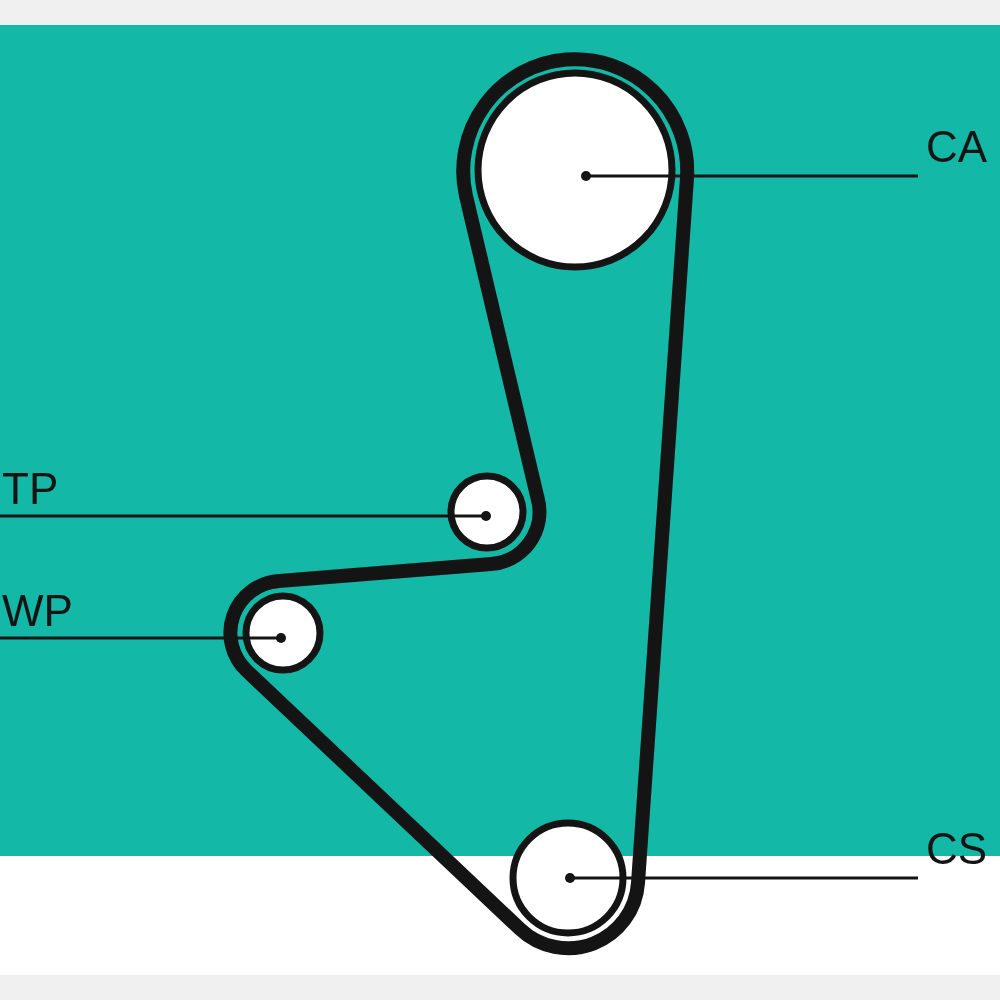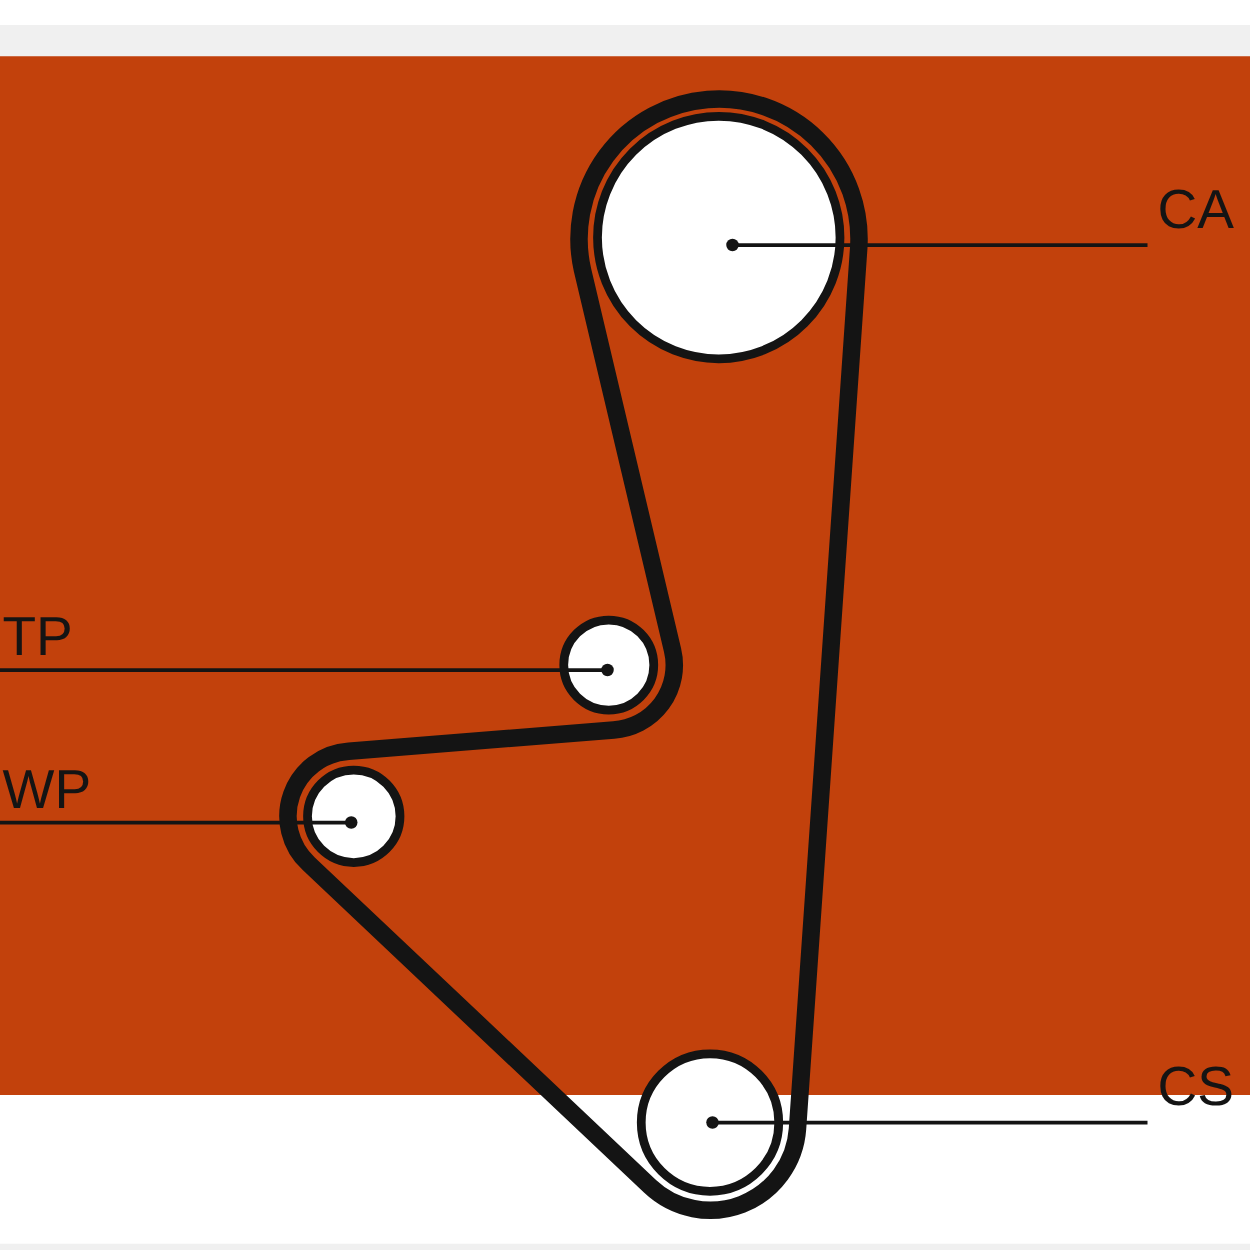--- a/index.html
+++ b/index.html
@@ -8,22 +8,21 @@
     width: 1000px;
     height: 1000px;
     background: #ffffff;
     font-family: "Liberation Sans", sans-serif;
     overflow: hidden;
   }
   .page {
     position: relative;
     width: 1000px;
     height: 856px;
-    background: #c2410c;
-    margin-top: 20px;
+    background: #14b8a6;
   }
   svg {
     display: block;
     width: 1000px;
     height: 1000px;
   }
   .belt {
     fill: none;
     stroke: #141414;
     stroke-width: 14;

